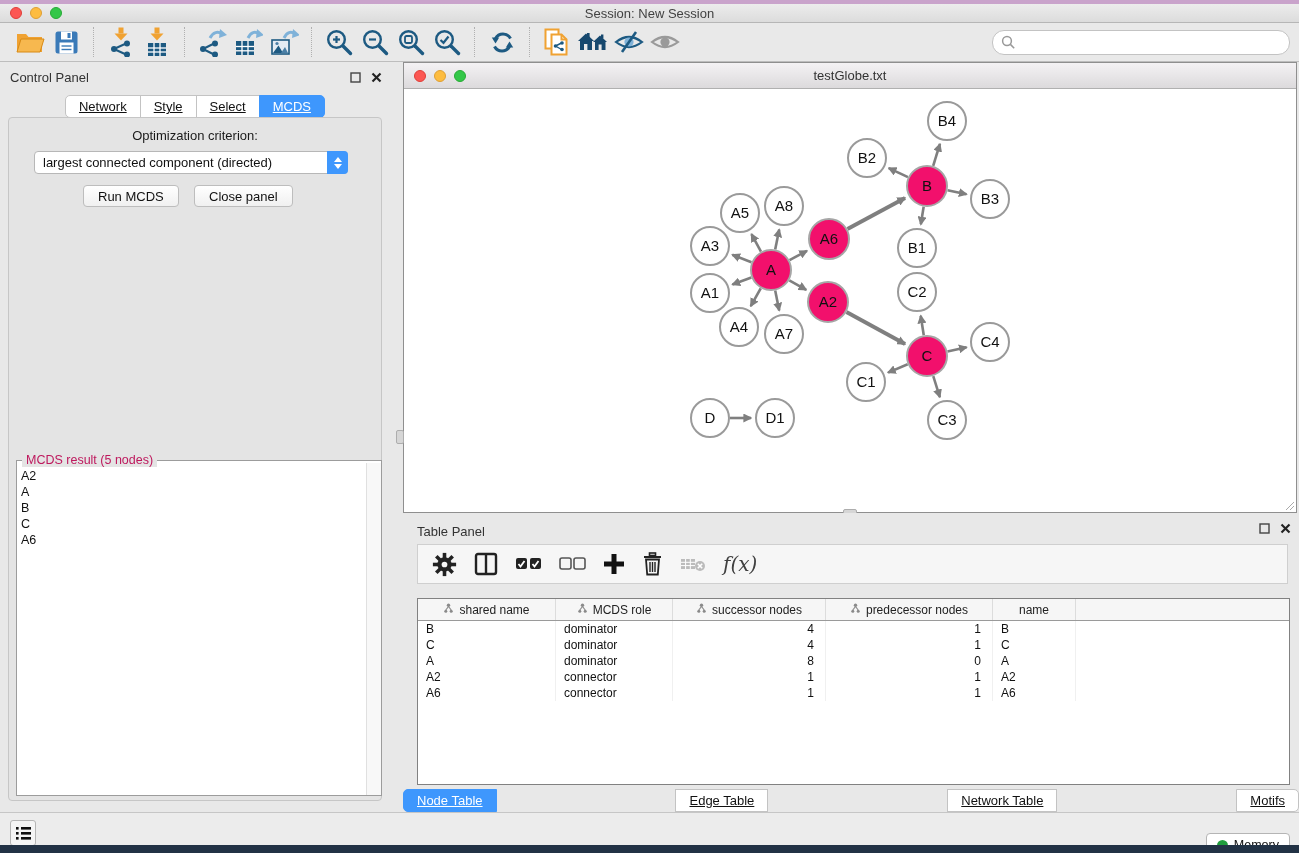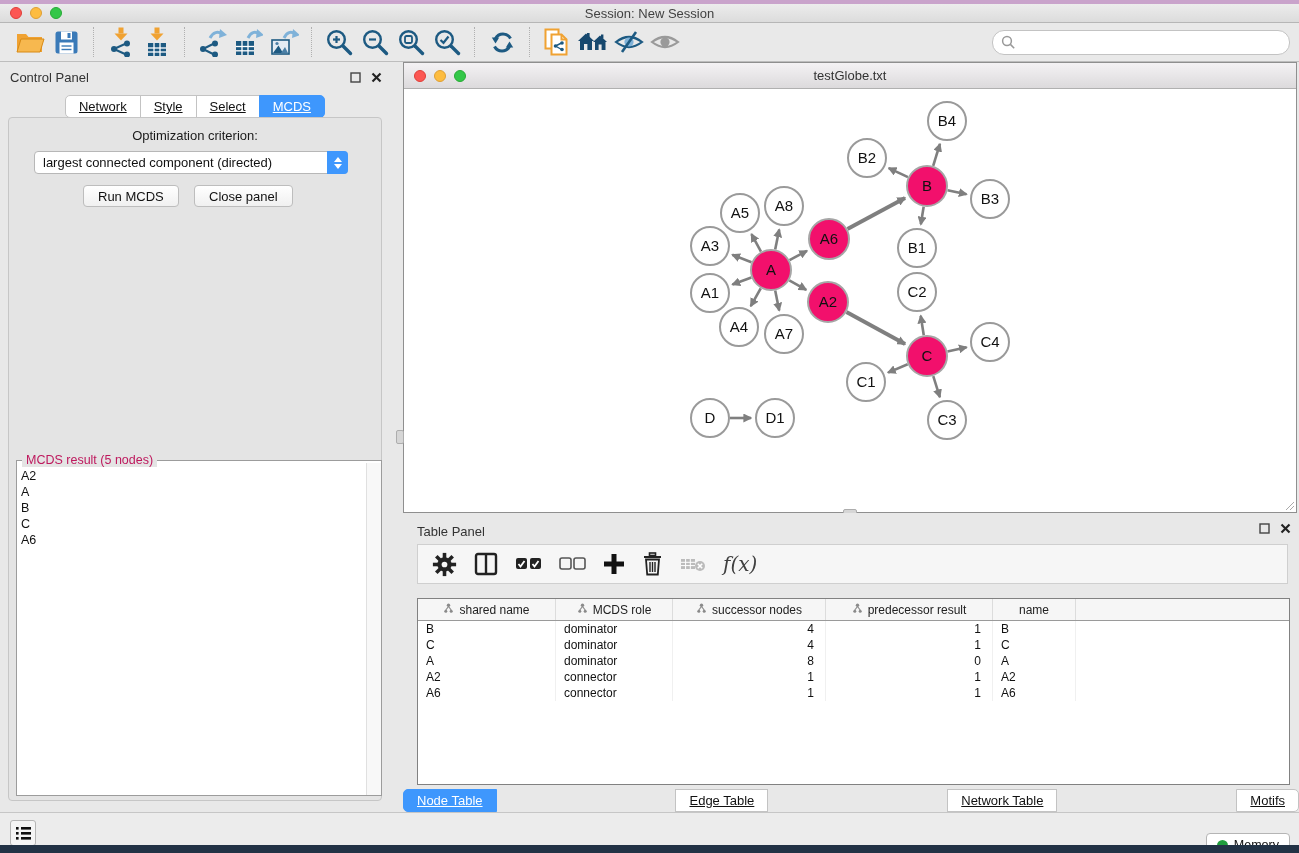--- a/index.html
+++ b/index.html
@@ -562,21 +562,21 @@
         <div class="th">
           <span><svg width="11" height="11" viewBox="0 0 11 11">
               <g stroke="#8a8a8a" stroke-width="1.2" fill="#8a8a8a">
                 <circle cx="5.5" cy="2.3" r="1.7" stroke="none"></circle>
                 <line x1="5.5" y1="3.5" x2="2.8" y2="7"></line>
                 <line x1="5.5" y1="3.5" x2="8.2" y2="7"></line>
                 <circle cx="2.8" cy="8.3" r="1.5" stroke="none"></circle>
                 <circle cx="8.2" cy="8.3" r="1.5" stroke="none"></circle>
               </g>
             </svg></span>
-          <span>predecessor result</span>
+          <span>predecessor nodes</span>
         </div>
         <div class="th">
           <span>name</span>
         </div>
         <div class="th">
           <span></span>
         </div>
       </div>
     <div id="nt-body">
         <div class="tr tgrid">

